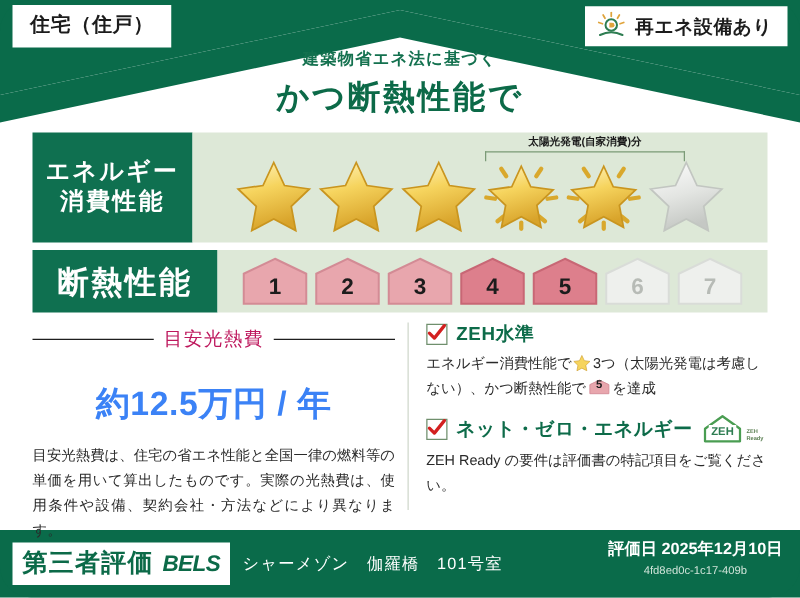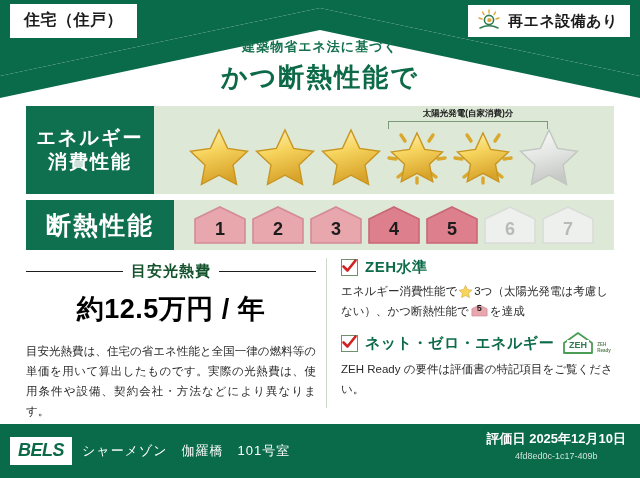--- a/index.html
+++ b/index.html
@@ -119,27 +119,27 @@
     flex: 1; padding-left: 14px;
     border-left: 1.5px solid #cfd8cc;
   }
 
   .cost-head {
     display: flex; align-items: center; gap: 8px;
     margin-top: 4px;
   }
   .cost-head .line { flex: 1; height: 1px; background: #1e1e1e; }
   .cost-head .t {
-    font-size: 15px; font-weight: bold; color: #14532d;
+    font-size: 15px; font-weight: normal; color: #be185d;
     letter-spacing: 1px;
   }
   .cost-amount {
-    text-align: center; color: #000000;
+    text-align: center; color: #3b82f6;
     font-size: 27px; font-weight: bold;
-    margin-top: 10px; letter-spacing: 0.5px;
+    margin-top: 24px; letter-spacing: 0.5px;
   }
   .cost-desc {
     margin-top: 14px; font-size: 11.5px; line-height: 1.75;
     color: #2a2a2a; text-align: justify;
   }
 
   .check-item { margin-bottom: 4px; }
   .check-head { display: flex; align-items: center; gap: 7px; }
   .checkbox {
     width: 17px; height: 17px; border: 1.5px solid #6f8f6d;
@@ -418,20 +418,21 @@
           </div>
           <div class="check-body">ZEH Ready の要件は評価書の特記項目をご覧ください。</div>
         </div>
 
       </div>
     </div>
   </div>
 
   <div class="footer">
     <div class="bels">
+      <span class="jp">第三者評価</span>
       <span class="en">BELS</span>
     </div>
     <div class="prop-name">シャーメゾン　伽羅橋　101号室</div>
     <div class="foot-right">
       <div class="date">評価日 2025年12月10日</div>
       <div class="id">4fd8ed0c-1c17-409b</div>
     </div>
   </div>
 
 </div>

